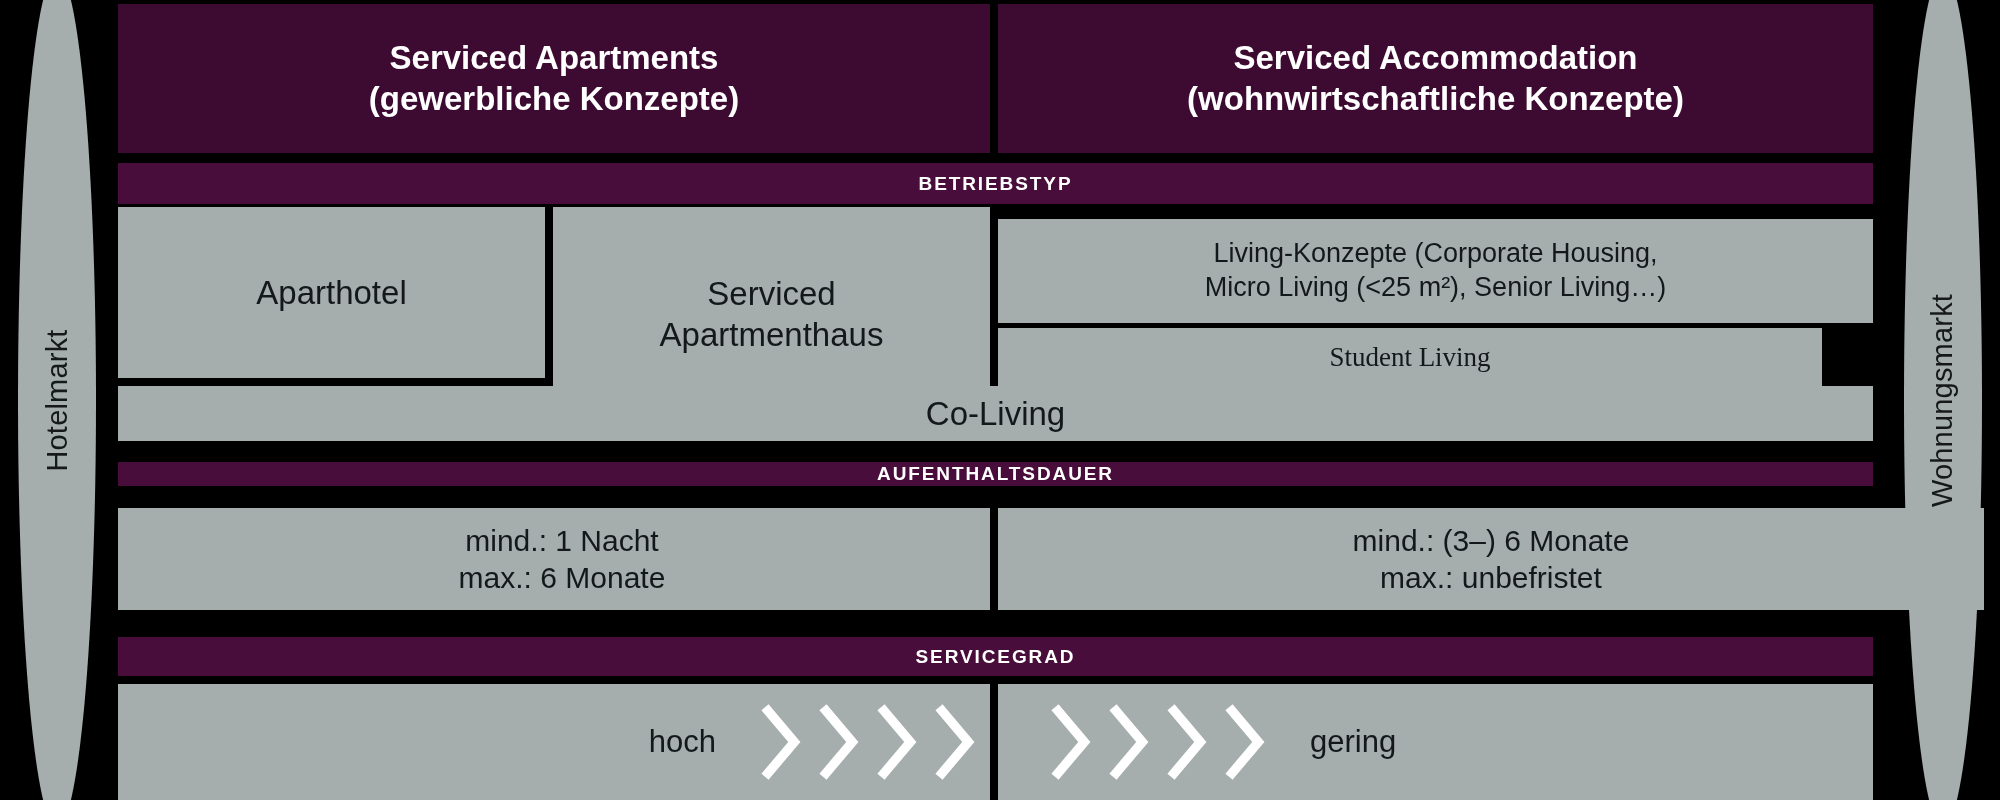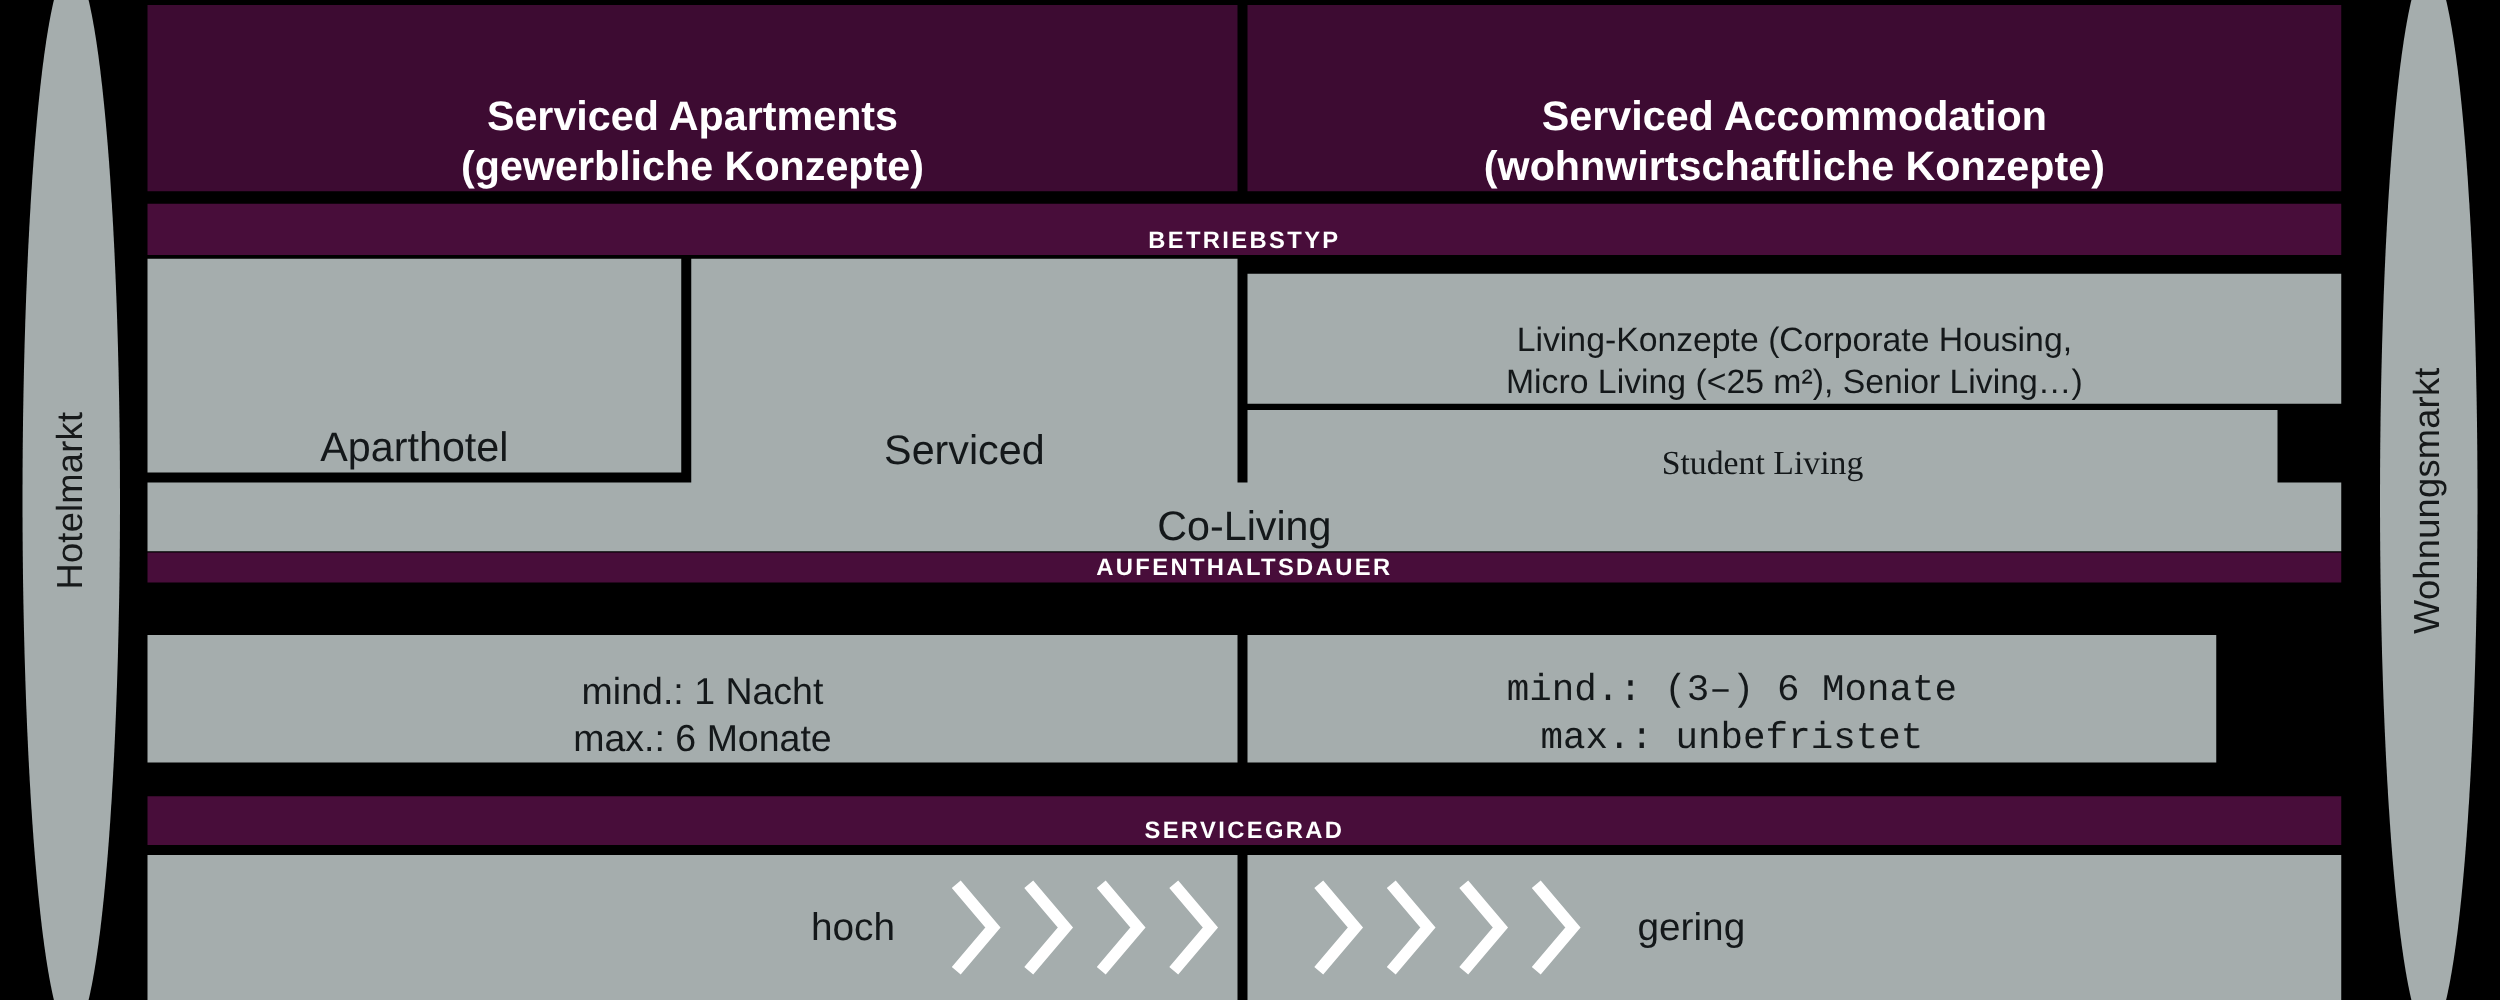--- a/index.html
+++ b/index.html
@@ -11,21 +11,21 @@
   .market{position:absolute;background:#a5adad;border-radius:50%;
           display:flex;align-items:center;justify-content:center;}
   .market span{font-size:29px;color:#16191a;letter-spacing:.2px;white-space:nowrap;}
   #market-left{left:18px;top:-28px;width:78px;height:856px;}
   #market-left span{transform:rotate(-90deg);}
   #market-right{left:1904px;top:-28px;width:78px;height:856px;}
   #market-right span{transform:rotate(-90deg);}
 
   
   .blk{position:absolute;box-sizing:border-box;display:flex;
-       align-items:flex-end;justify-content:center;text-align:center;}
+       align-items:center;justify-content:center;text-align:center;}
   .grey{background:#a5adad;color:#14181a;}
   .plum{background:#3d0b32;color:#ffffff;}
   .band{background:#480d3a;color:#ffffff;}
 
   .hdr{font-size:33px;font-weight:bold;line-height:1.22;}
   .bandlbl{font-size:19px;font-weight:bold;letter-spacing:1.9px;}
   .cell{font-size:30px;line-height:1.25;}
   .cell.sm{font-size:27px;}
   .cell.lg{font-size:33px;}
 
@@ -87,32 +87,32 @@
   </div>
 
   <div class="blk grey cell sm" style="left:998px;top:328px;width:824px;height:60px;font-family:Liberation Serif, serif;">
     <span>Student Living</span>
   </div>
 
   <div class="blk grey cell lg" style="left:118px;top:386px;width:1755px;height:55px;">
     <span>Co-Living</span>
   </div>
 
-  <div class="blk band bandlbl" style="left:118px;top:442px;width:1755px;height:24px;">
+  <div class="blk band bandlbl" style="left:118px;top:462px;width:1755px;height:24px;">
     <span>AUFENTHALTSDAUER</span>
   </div>
 
   <div class="blk grey cell" style="left:118px;top:508px;width:872px;height:102px;padding-left:16px;">
     <div>
       <div>mind.: 1 Nacht</div>
       <div>max.: 6 Monate</div>
     </div>
   </div>
 
-  <div class="blk grey cell" style="left:998px;top:508px;width:775px;height:102px;font-family:Liberation Mono, monospace;">
+  <div class="blk grey cell" style="left:998px;top:508px;width:986px;height:102px;">
     <div>
       <div>mind.: (3–) 6 Monate</div>
       <div>max.: unbefristet</div>
     </div>
   </div>
 
   <div class="blk band bandlbl" style="left:118px;top:637px;width:1755px;height:39px;">
     <span>SERVICEGRAD</span>
   </div>
 

